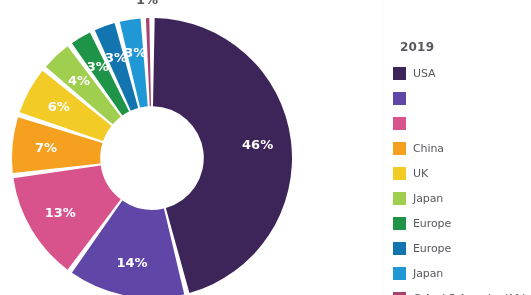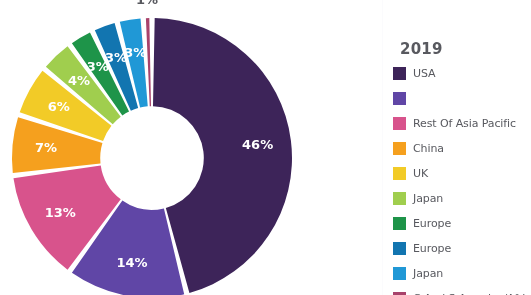--- a/index.html
+++ b/index.html
@@ -59,21 +59,21 @@
     top: 0;
     width: 148px;
     height: 295px;
   }
   #legend-title {
     position: absolute;
     left: 17px;
     top: 40px;
     font-family: "DejaVu Sans", "Liberation Sans", sans-serif;
     font-weight: bold;
-    font-size: 15px;
+    font-size: 12px;
     color: #58595f;
     letter-spacing: 0.2px;
   }
   #legend-list {
     position: absolute;
     left: 10px;
     top: 61px;
     width: 140px;
   }
   .legend-item {
@@ -136,21 +136,20 @@
     <div id="legend-list">
         <div class="legend-item">
           <span class="legend-swatch" style="background: rgb(61, 36, 89);"></span>
           <span class="legend-label">USA</span>
         </div>
         <div class="legend-item">
           <span class="legend-swatch" style="background: rgb(96, 70, 166);"></span>
         </div>
         <div class="legend-item">
           <span class="legend-swatch" style="background: rgb(216, 83, 140);"></span>
-          <span class="legend-label">Rest Of Asia Pacific</span>
         </div>
         <div class="legend-item">
           <span class="legend-swatch" style="background: rgb(245, 160, 30);"></span>
           <span class="legend-label">China</span>
         </div>
         <div class="legend-item">
           <span class="legend-swatch" style="background: rgb(242, 203, 39);"></span>
           <span class="legend-label">UK</span>
         </div>
         <div class="legend-item">

